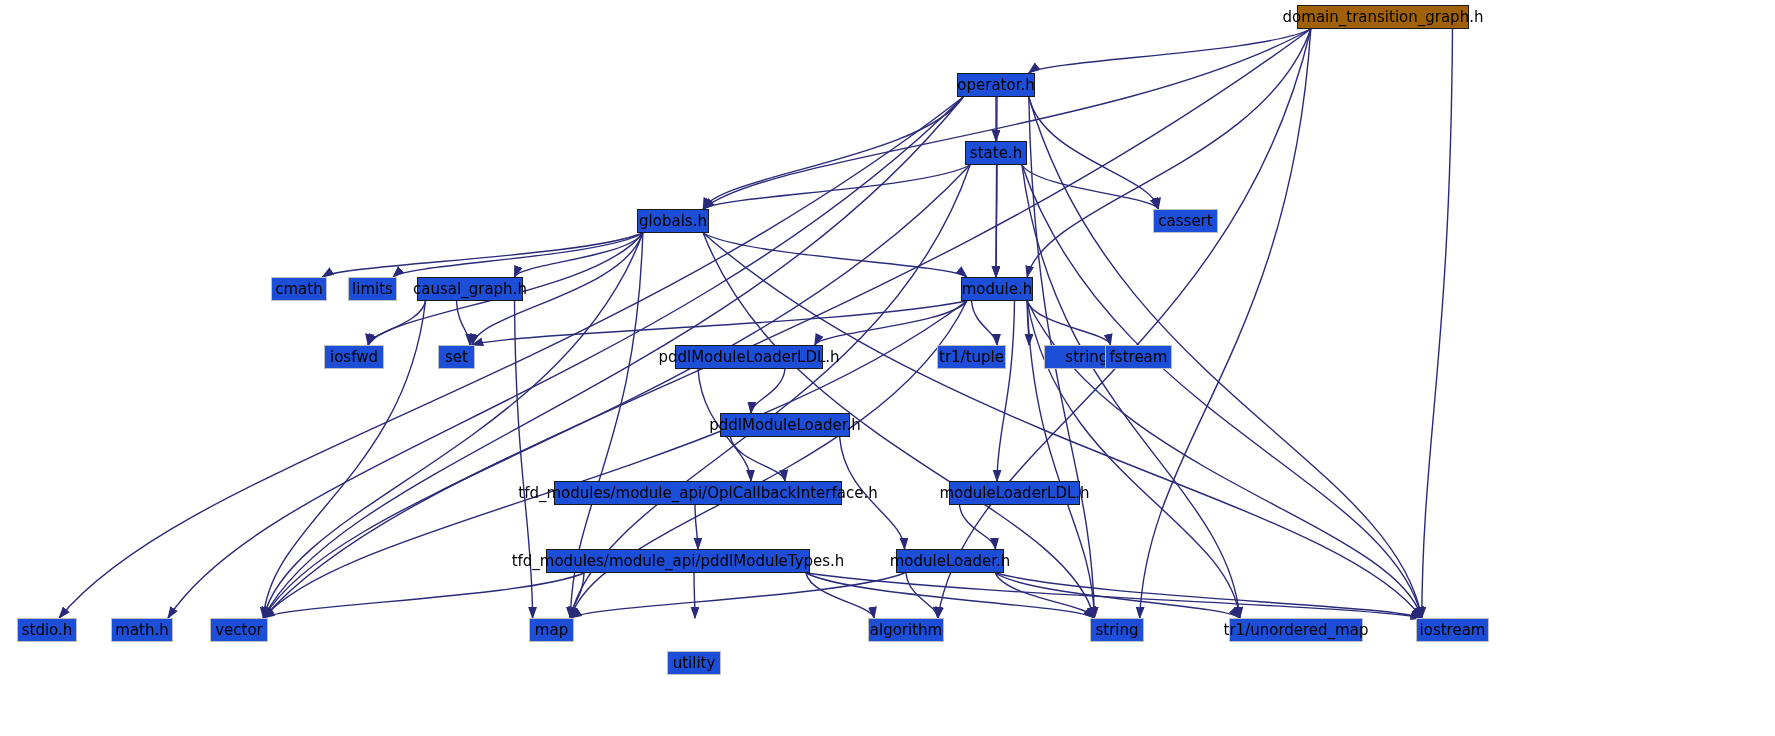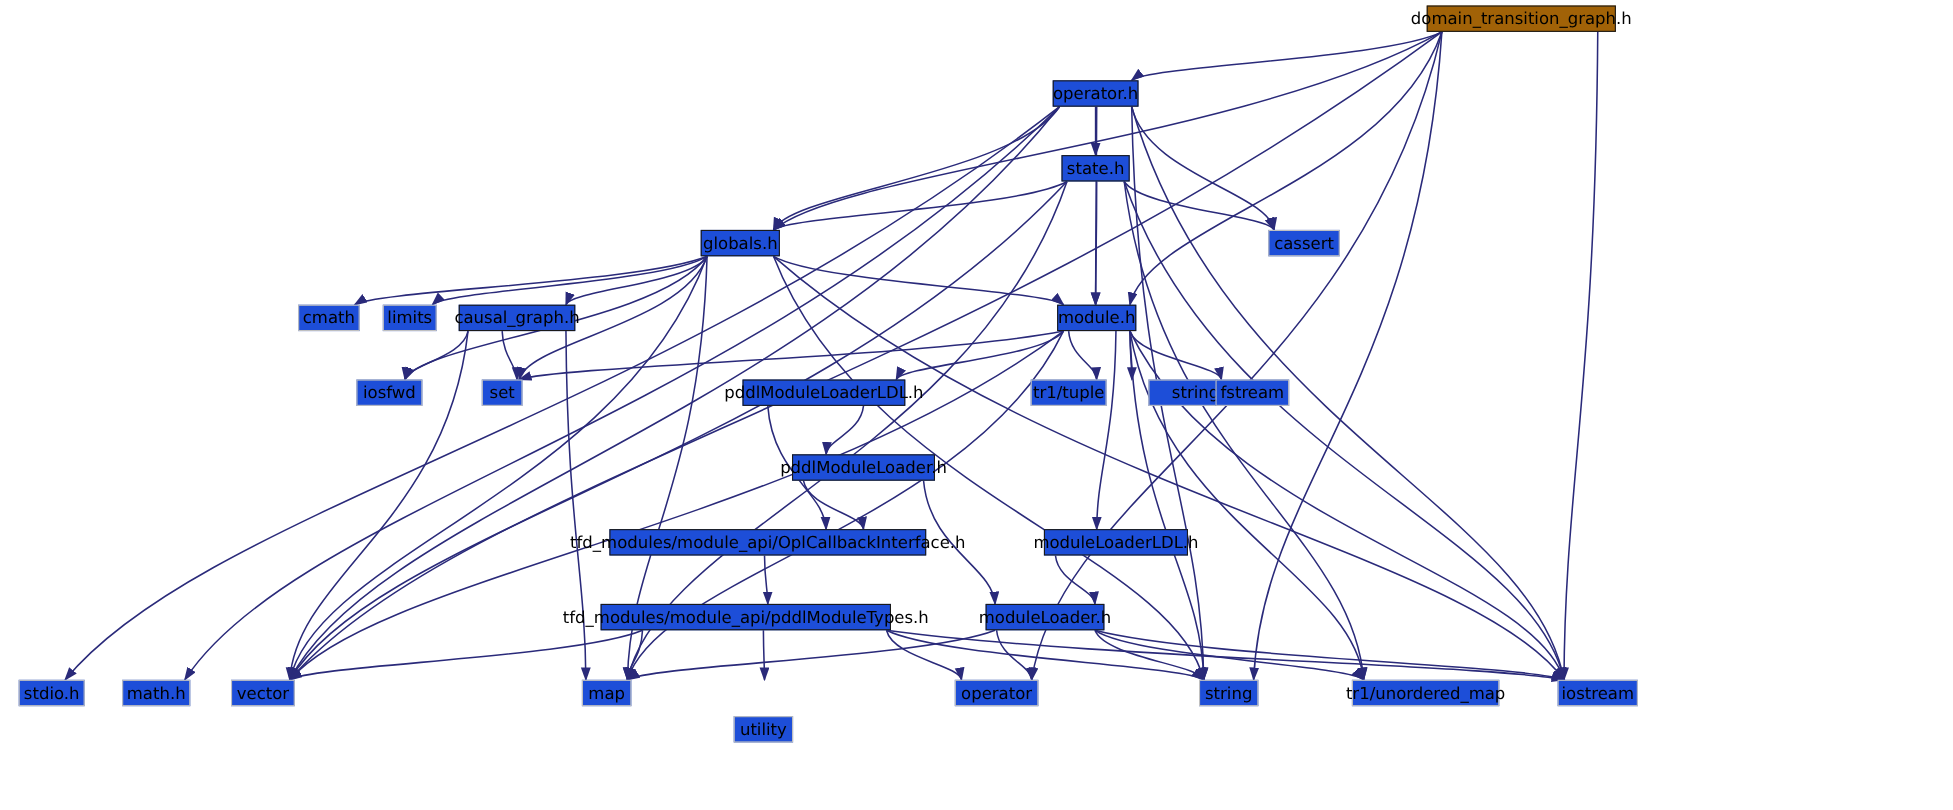--- a/index.html
+++ b/index.html
@@ -171,21 +171,21 @@
       <div class="node system" style="left: 210px; top: 618px; width: 58px; height: 24px;">
         <span>vector</span>
       </div>
       <div class="node system" style="left: 529px; top: 618px; width: 45px; height: 24px; justify-content: center;">
         <span>map</span>
       </div>
       <div class="node system" style="left: 667px; top: 651px; width: 54px; height: 24px;">
         <span>utility</span>
       </div>
       <div class="node system" style="left: 868px; top: 618px; width: 76px; height: 24px;">
-        <span>operator</span>
+        <span>algorithm</span>
       </div>
       <div class="node system" style="left: 1090px; top: 618px; width: 54px; height: 24px;">
         <span>string</span>
       </div>
       <div class="node system" style="left: 1229px; top: 618px; width: 134px; height: 24px;">
         <span>tr1/unordered_map</span>
       </div>
       <div class="node system" style="left: 1416px; top: 618px; width: 73px; height: 24px;">
         <span>iostream</span>
       </div>

